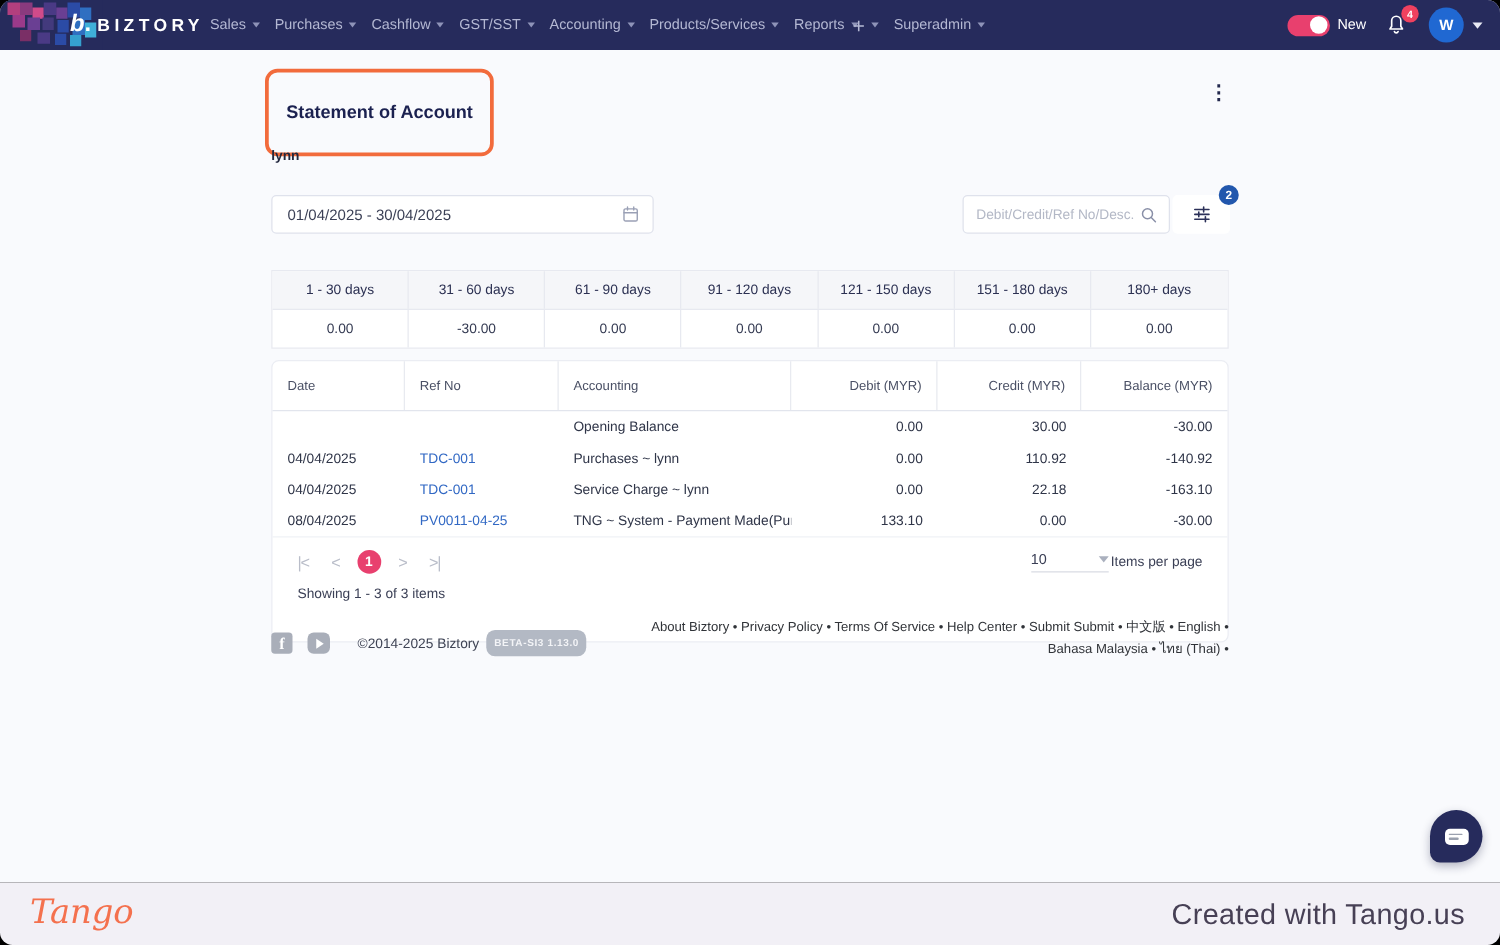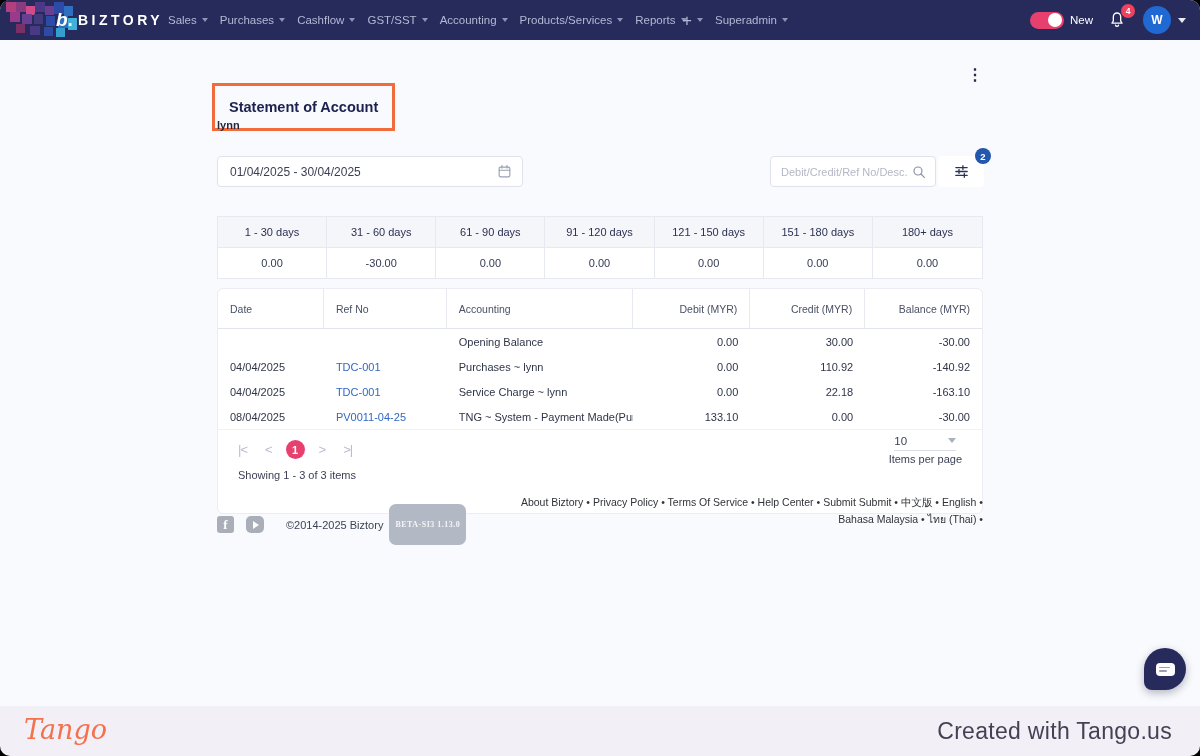--- a/index.html
+++ b/index.html
@@ -22,21 +22,21 @@
   .toggle { width:34px; height:17px; border-radius:9px; background:#e8406e; position:relative; cursor:pointer; }
   .toggle .knob { position:absolute; right:1.5px; top:1.5px; width:14px; height:14px; border-radius:50%; background:#fff; }
   .toggle-label { color:#fff; font-size:11.5px; }
   .bell-wrap { position:relative; width:22px; height:24px; cursor:pointer; }
   .notif-badge { position:absolute; top:-4px; right:-6px; min-width:14px; height:14px; border-radius:8px; background:#f0415f; color:#fff; font-size:8.5px; font-weight:bold; display:flex; align-items:center; justify-content:center; padding:0 3px; }
   .avatar-group { display:flex; align-items:center; gap:7px; cursor:pointer; }
   .avatar { width:28px; height:28px; border-radius:50%; background:#2068d2; color:#fff; font-size:12px; font-weight:bold; display:flex; align-items:center; justify-content:center; }
   .chev-down { width:0; height:0; border-left:4px solid transparent; border-right:4px solid transparent; border-top:5px solid #e8eaf4; }
 
   
-  .title-box { position:absolute; left:212px; top:55px; border:3px solid #f26b3c; border-radius:0; padding:13px 14px; background:transparent;margin-top:28px; }
+  .title-box { position:absolute; left:212px; top:55px; border:3px solid #f26b3c; border-radius:10px; padding:24px 14px; background:transparent; }
   .page-title { font-size:14.5px; font-weight:bold; color:#1b2150; }
   .kebab { position:absolute; left:961px; top:63px; color:#23284d; font-size:16px; font-weight:bold; letter-spacing:0; line-height:1.2; cursor:pointer; padding:2px 6px; }
   .customer { position:absolute; left:217px; top:119px; font-size:11px; font-weight:bold; color:#23283f; }
 
   
   .date-input { position:absolute; left:217px; top:156px; width:306px; height:31px; background:#fff; border:1px solid #dfe2ec; border-radius:4px; display:flex; align-items:center; padding:0 10px 0 12px; cursor:text; }
   .date-input .val { flex:1; font-size:12px; color:#3a3f55; }
   .search-group { position:absolute; left:770px; top:156px; display:flex; align-items:flex-start; }
   .search-box { width:166px; height:31px; background:#fff; border:1px solid #dfe2ec; border-radius:4px; display:flex; align-items:center; padding:0 8px 0 10px; }
   .search-box input { border:none; outline:none; flex:1; width:110px; font-size:11px; color:#3a3f55; font-family:"Liberation Sans",sans-serif; background:transparent; }
@@ -63,35 +63,35 @@
   .c4 { width:115px; justify-content:flex-end; text-align:right; }
   .c5 { width:117px; justify-content:flex-end; text-align:right; }
   .trow { display:flex; height:25px; }
   .td { display:flex; align-items:center; font-size:11px; color:#2f3548; padding:0 12px; white-space:nowrap; overflow:hidden; }
   .td.ref { color:#3168c4; cursor:pointer; }
   
   .pag-row { position:absolute; left:0; top:140px; width:100%; height:40px; border-top:1px solid #f0f2f6; display:flex; align-items:center; justify-content:space-between; padding:0 20px 0 16px; }
   .pag-left { display:flex; align-items:center; gap:10px; }
   .pag-btn { color:#b9bdc9; font-size:13px; cursor:pointer; padding:2px 4px; letter-spacing:-1px; }
   .pag-current { width:19px; height:19px; border-radius:50%; background:#e8406e; color:#fff; font-size:11px; font-weight:bold; display:flex; align-items:center; justify-content:center; cursor:pointer; }
-  .pag-right { display:flex; align-items:center; gap:2px;flex-direction:column; }
+  .pag-right { display:flex; align-items:center; gap:2px; }
   .per-page { display:flex; align-items:center; justify-content:space-between; width:62px; border-bottom:1px solid #d9dce4; padding-bottom:3px; cursor:pointer; }
   .per-page .num { font-size:11.5px; color:#3a3f55; }
   .pp-caret { width:0; height:0; border-left:4px solid transparent; border-right:4px solid transparent; border-top:5px solid #aab0be; }
   .per-label { font-size:11px; color:#3a3f55; }
   .showing { position:absolute; left:20px; top:180px; font-size:11px; color:#3a3f55; }
 
   
   .site-footer { position:absolute; left:217px; top:494px; width:766px; }
   .foot-left { position:absolute; left:0; top:10px; display:flex; align-items:center; }
   .soc-fb { width:17px; height:17px; border-radius:3px; background:#a9aeb9; color:#fff; font-family:"Liberation Serif",serif; font-weight:bold; font-size:13px; display:flex; align-items:center; justify-content:center; cursor:pointer; }
   .soc-yt { width:18px; height:17px; border-radius:5px; background:#a9aeb9; margin-left:12px; display:flex; align-items:center; justify-content:center; cursor:pointer; }
   .soc-yt .play { width:0; height:0; border-left:6px solid #fff; border-top:4px solid transparent; border-bottom:4px solid transparent; margin-left:1px; }
   .copyright { font-size:11px; color:#3e4354; margin-left:22px; display:flex; align-items:center; }
-  .ver-badge { margin-left:6px; background:#b3b9c4; color:#f3f4f7; font-family:Liberation Serif, serif; font-size:8px; font-weight:bold; padding:16px 6px; border-radius:7px; letter-spacing:0.5px; }
+  .ver-badge { margin-left:6px; background:#b3b9c4; color:#f3f4f7; font-family:Liberation Sans, sans-serif; font-size:8px; font-weight:bold; padding:6px 6px; border-radius:7px; letter-spacing:0.5px; }
   .foot-links { position:absolute; right:0; top:0; text-align:right; font-size:10.5px; color:#303338; line-height:17px; width:560px; }
   .flink { cursor:pointer; }
   .flink::after { content:" • "; color:#303338; }
 
   
   .chat-btn { position:absolute; left:1144px; top:648px; width:42px; height:42px; background:#262b5c; border-radius:50% 50% 50% 8px; box-shadow:0 3px 8px rgba(20,22,60,.3); display:flex; align-items:center; justify-content:center; cursor:pointer; }
   .chat-bubble { width:19px; height:13px; background:#fff; border-radius:4px; display:flex; flex-direction:column; justify-content:center; gap:2px; padding:0 3px; }
   .chat-bubble i { display:block; height:1.5px; background:#9aa0ae; border-radius:1px; }
   .chat-bubble i.l1 { width:11px; } .chat-bubble i.l2 { width:8px; }
 

